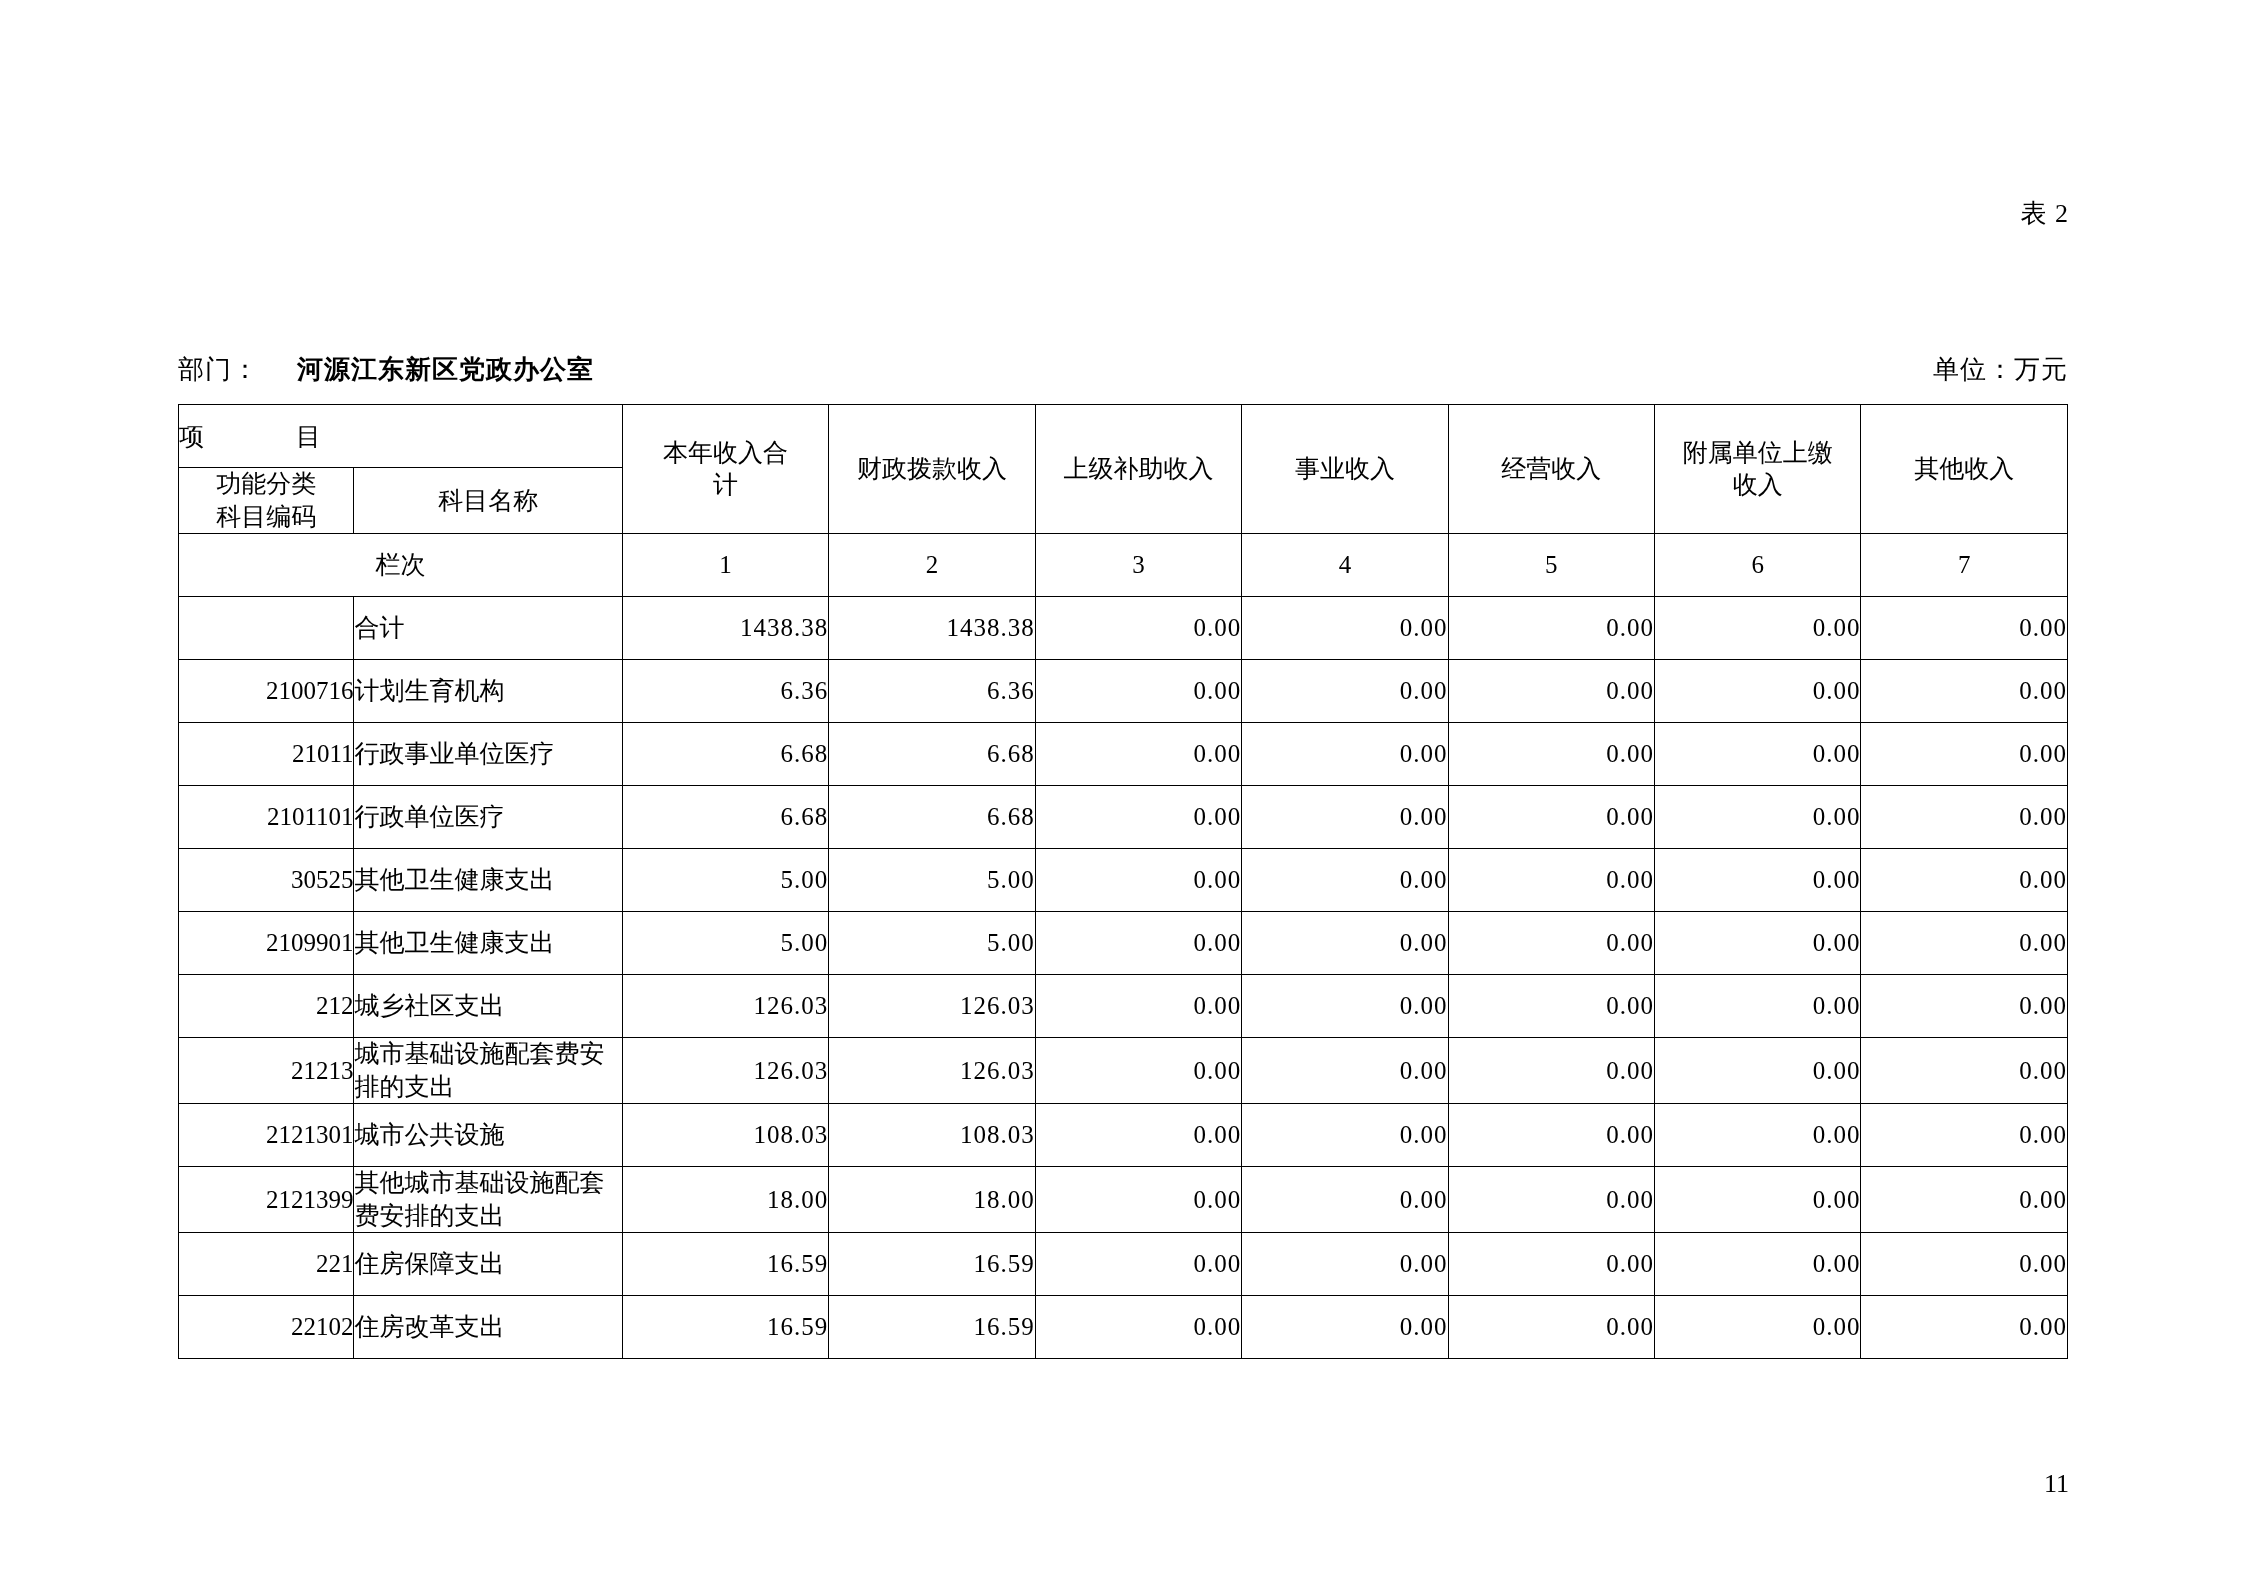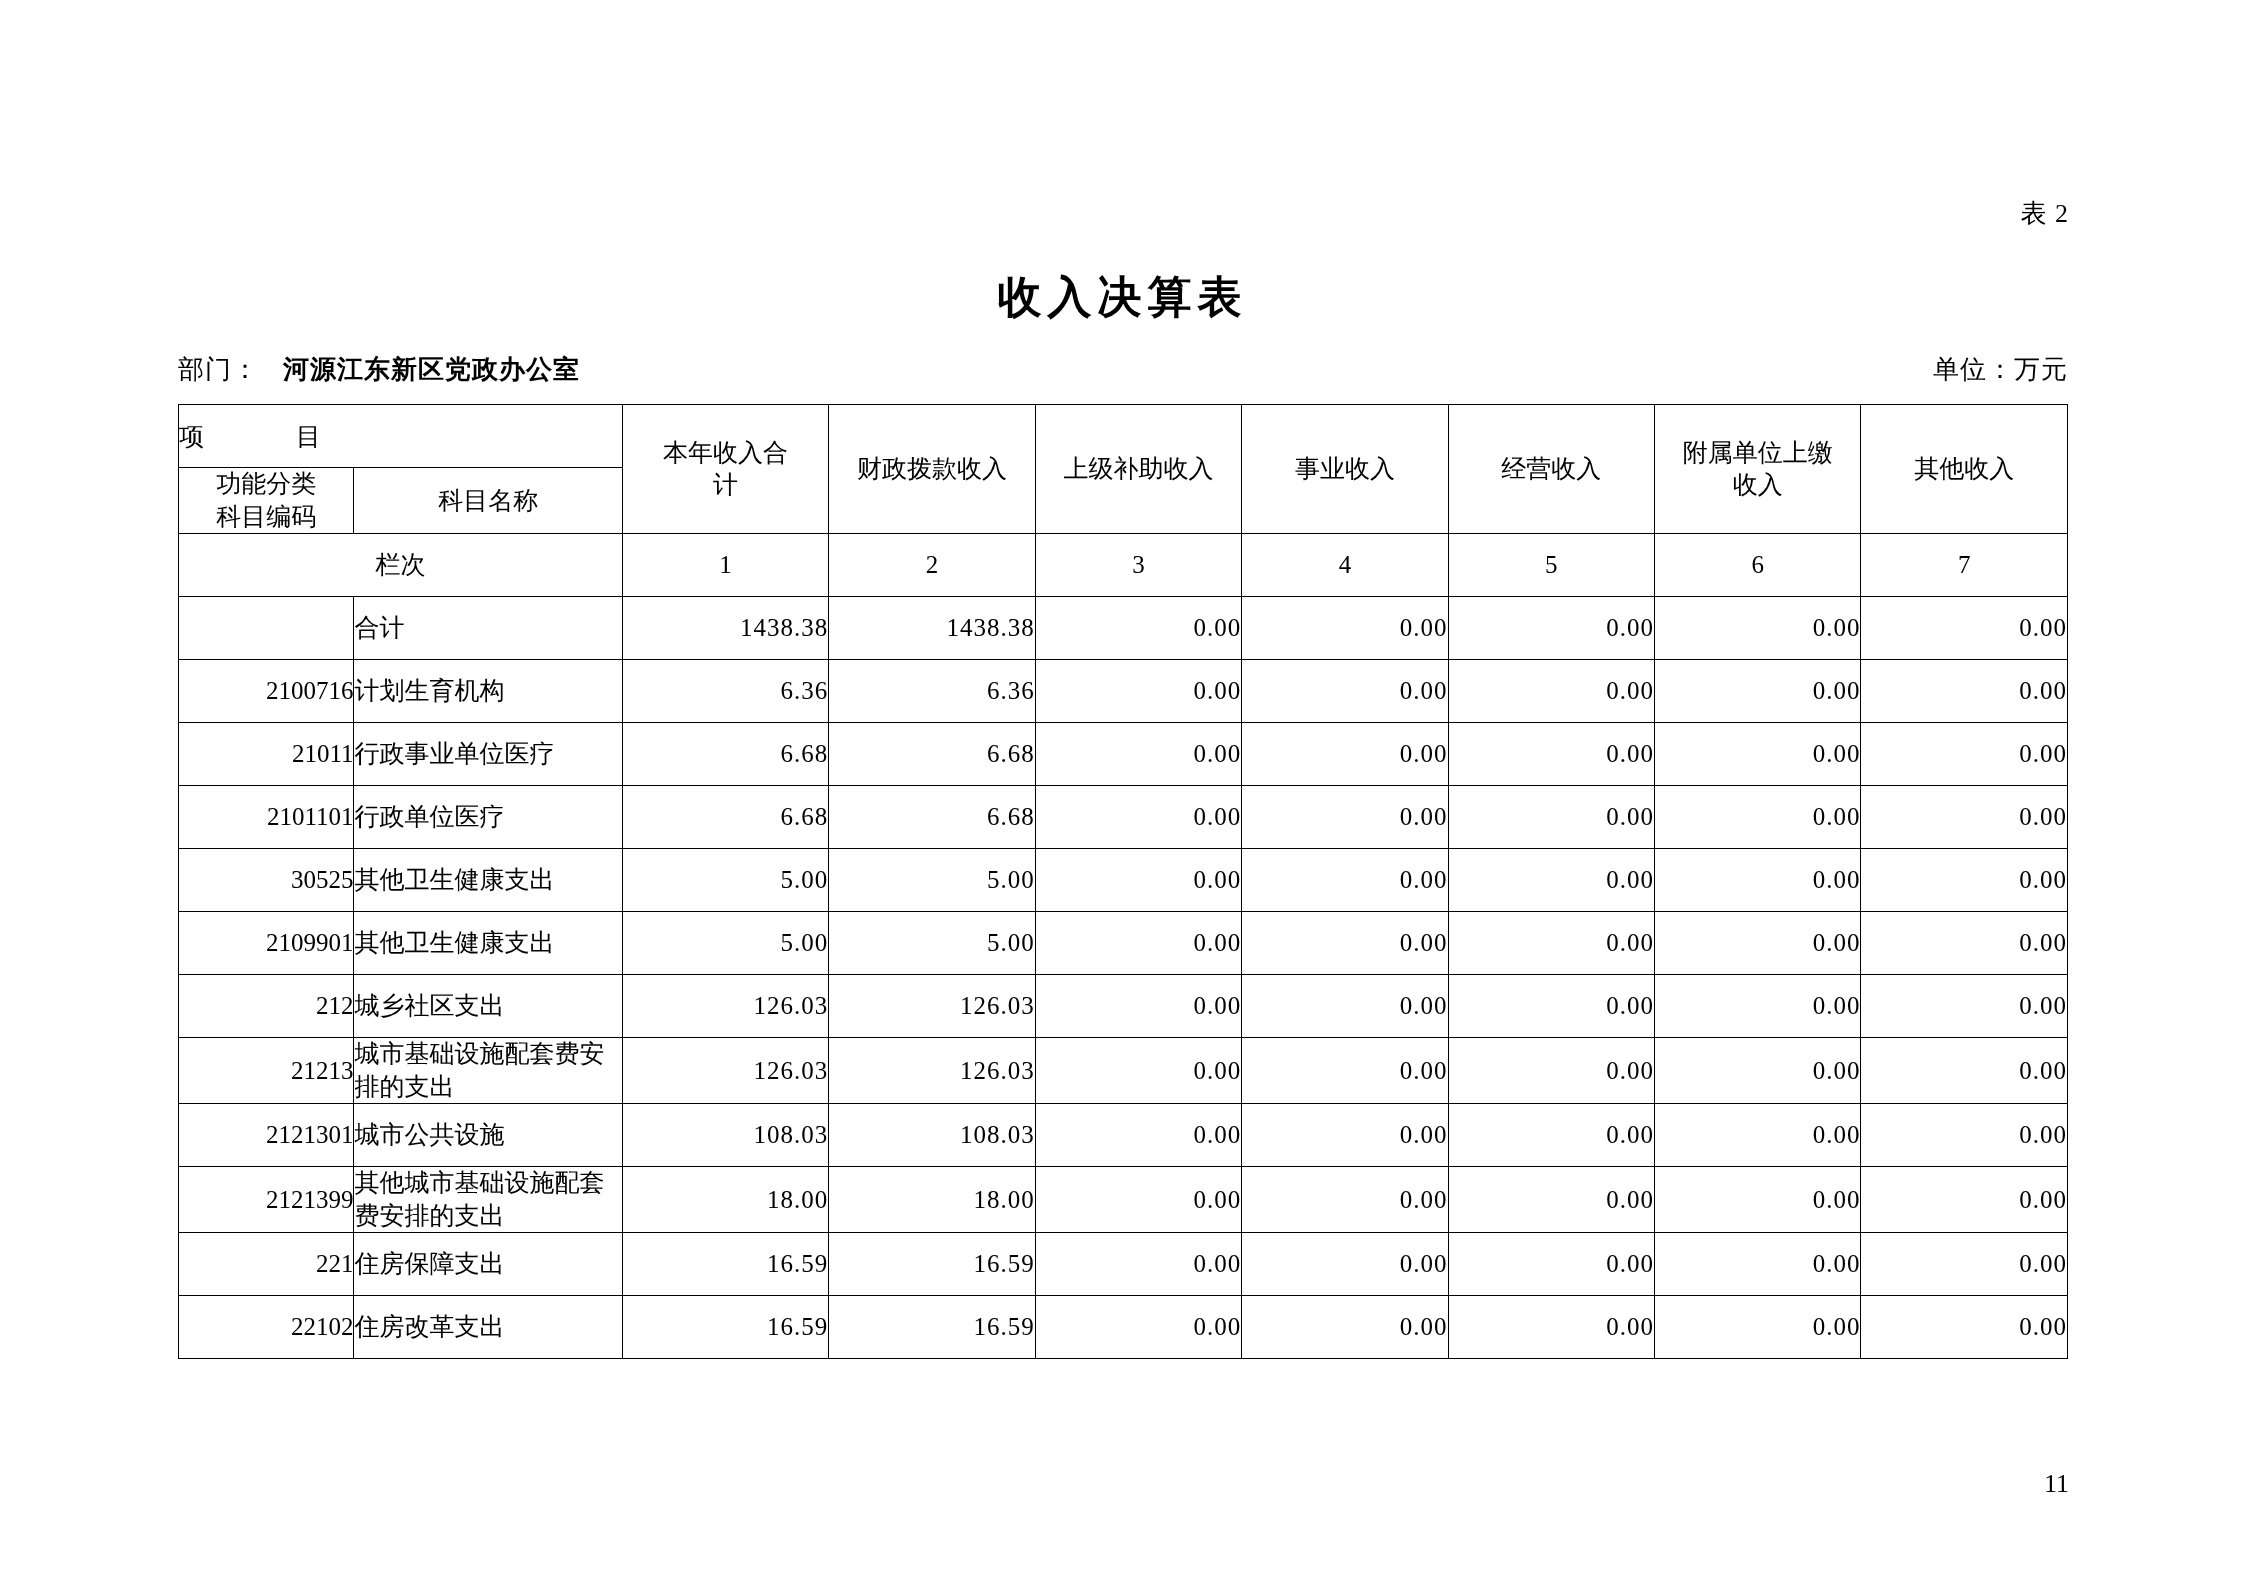--- a/index.html
+++ b/index.html
@@ -51,21 +51,21 @@
     gap: 28px;
   }
   .meta-left {
     display: flex;
     align-items: baseline;
   }
   .meta-left .dept-label {
     letter-spacing: 1px;
   }
   .meta-left .dept-value {
-    margin-left: 24px;
+    margin-left: 38px;
     font-weight: bold;
     letter-spacing: 1px;
   }
   .meta-right {
     letter-spacing: 1px;
   }
   table.fin {
     position: absolute;
     top: 404px;
     left: 178px;
@@ -123,21 +123,20 @@
     font-family: Liberation Serif, serif;
   }
 </style>
 </head>
 <body>
 
 <div class="page">
 
   <div class="corner-label">表 2</div>
 
-  <div class="doc-title">收入决算表</div>
 
   <div class="meta-row">
     <div class="meta-left">
       <span class="dept-label">部门：</span>
       <span class="dept-value">河源江东新区党政办公室</span>
     </div>
     <div class="meta-right">单位：万元</div>
   </div>
 
   <table class="fin">

